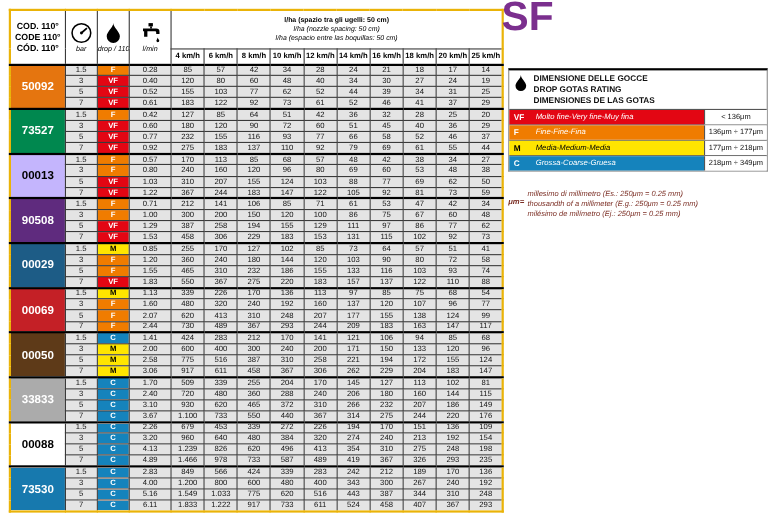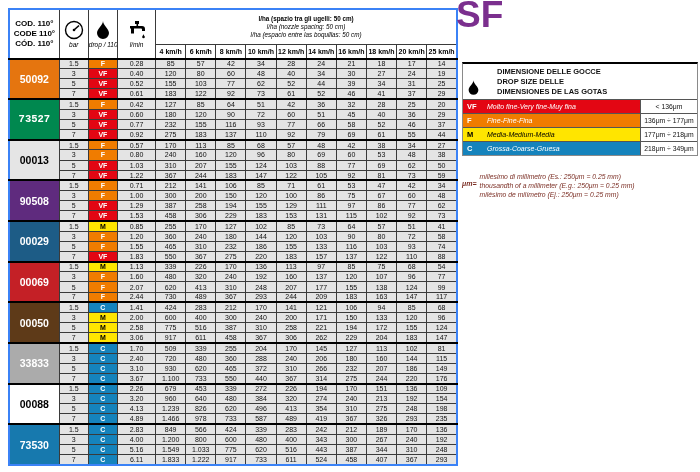--- a/index.html
+++ b/index.html
@@ -1,38 +1,38 @@
 <!DOCTYPE html>
 <html><head>
 <meta charset="utf-8">
 <style>
   html,body{margin:0;padding:0;background:#fff;font-family:"Liberation Sans",sans-serif;}
   #stage{position:relative;width:700px;height:472px;background:#fff;overflow:hidden;}
 
   
   table.flow{position:absolute;left:8px;top:8px;width:450px;height:458px;border-collapse:collapse;table-layout:fixed;}
   table.flow th,table.flow td{border:1px solid #3a3a3a;padding:0;text-align:center;vertical-align:middle;overflow:hidden;white-space:nowrap;}
-  table.flow{border:2px solid #3b82f6;}
+  table.flow{border:2px solid #eab308;}
   col.c-code{width:50px;}col.c-bar{width:29px;}col.c-drop{width:29px;}col.c-lmin{width:38px;}col.c-spd{width:30px;}
   th.codehead{font-size:8px;font-weight:bold;line-height:1.25;background:#fff;}
   th.iconhead{background:#fff;vertical-align:top;padding-top:2px;}
   th.iconhead .lab{display:block;font-size:6.5px;font-style:italic;font-weight:normal;margin-top:1px;}
   th.lha-head{background:#fff;font-size:6.3px;font-weight:bold;line-height:1.25;vertical-align:middle;}
   th.lha-head .it{font-style:italic;font-weight:normal;}
   th.spd{font-size:7px;font-weight:bold;background:#fff;height:13px;}
   td.num,td.bar-c,td.lmin-c{background:#e4e4e4;font-size:7px;color:#111;}
   td.code{font-size:10.5px;font-weight:bold;}
   td.dropc{font-size:7px;font-weight:bold;}
   tr.group-start td{border-top:2px solid #000;}
   tbody tr{height:10px;}
 
   
   #sf-logo{position:absolute;left:456px;top:-6px;font-size:37px;font-weight:bold;color:#7b2f8e;letter-spacing:0px;}
   #legend{position:absolute;left:462px;top:62px;width:234px;border:1px solid #8a8a8a;border-top:2px solid #000;background:#fff;}
-  #legend-head{display:flex;align-items:flex-end;gap:17px;padding:3px 4px 3px 4px;}
+  #legend-head{display:flex;align-items:flex-start;gap:5px;padding:3px 4px 3px 4px;}
   #legend-head .txt{font-size:7.5px;font-weight:bold;line-height:1.3;color:#111;}
   .lg-row{display:flex;height:13px;border-top:1px solid #555;}
   .lg-left{flex:1;display:flex;align-items:center;gap:6px;padding-left:4px;}
   .lg-code{font-size:7.5px;font-weight:bold;width:14px;}
   .lg-desc{font-size:7px;font-style:italic;}
   .lg-range{width:56px;border-left:1px solid #555;background:#fff;color:#111;font-size:6.8px;display:flex;align-items:center;justify-content:center;}
   #footnote{position:absolute;left:462px;top:172px;display:flex;gap:3px;color:#7b2e24;}
   #footnote .pre{font-size:7px;font-style:italic;font-weight:bold;padding-top:8px;}
   #footnote .lines div{font-size:6.8px;font-style:italic;line-height:1.35;}
   svg{display:block;margin:0 auto;}
@@ -169,21 +169,21 @@
           <td class="num">92</td>
           <td class="num">73</td>
           <td class="num">61</td>
           <td class="num">52</td>
           <td class="num">46</td>
           <td class="num">41</td>
           <td class="num">37</td>
           <td class="num">29</td>
         </tr>
         <tr class="group-start">
-          <td rowspan="4" class="code" style="background: rgb(0, 136, 79); color: rgb(255, 255, 255); font-family: Liberation Mono, monospace;">73527</td>
+          <td rowspan="4" class="code" style="background: rgb(0, 136, 79); color: rgb(255, 255, 255);">73527</td>
           <td class="bar-c">1.5</td>
           <td class="dropc" style="background: rgb(240, 124, 0); color: rgb(255, 255, 255);">F</td>
           <td class="lmin-c">0.42</td>
           <td class="num">127</td>
           <td class="num">85</td>
           <td class="num">64</td>
           <td class="num">51</td>
           <td class="num">42</td>
           <td class="num">36</td>
           <td class="num">32</td>
@@ -230,21 +230,21 @@
           <td class="num">137</td>
           <td class="num">110</td>
           <td class="num">92</td>
           <td class="num">79</td>
           <td class="num">69</td>
           <td class="num">61</td>
           <td class="num">55</td>
           <td class="num">44</td>
         </tr>
         <tr class="group-start">
-          <td rowspan="4" class="code" style="background: #e5e5e5; color: rgb(0, 0, 0);">00013</td>
+          <td rowspan="4" class="code" style="background: #c4b5fd; color: rgb(0, 0, 0);">00013</td>
           <td class="bar-c">1.5</td>
           <td class="dropc" style="background: rgb(240, 124, 0); color: rgb(255, 255, 255);">F</td>
           <td class="lmin-c">0.57</td>
           <td class="num">170</td>
           <td class="num">113</td>
           <td class="num">85</td>
           <td class="num">68</td>
           <td class="num">57</td>
           <td class="num">48</td>
           <td class="num">42</td>
@@ -731,21 +731,21 @@
 
   <div id="legend">
     <div id="legend-head">
       <span>
         <svg width="13" height="17" viewBox="0 0 16 20">
             <path d="M8 1 C8 5 2 9 2 13 a6 6 0 0 0 12 0 C14 9 8 5 8 1 Z" fill="#000"></path>
           </svg>
       </span>
       <div class="txt">
         <div>DIMENSIONE DELLE GOCCE</div>
-        <div>DROP SIZE DELLE</div>
+        <div>DROP GOTAS RATING</div>
         <div>DIMENSIONES DE LAS GOTAS</div>
       </div>
     </div>
     <div>
         <div class="lg-row">
           <div class="lg-left" style="background: rgb(227, 6, 19); color: rgb(255, 255, 255);">
             <span class="lg-code">VF</span>
             <span class="lg-desc">Molto fine-Very fine-Muy fina</span>
           </div>
           <div class="lg-range">&lt; 136μm</div>

